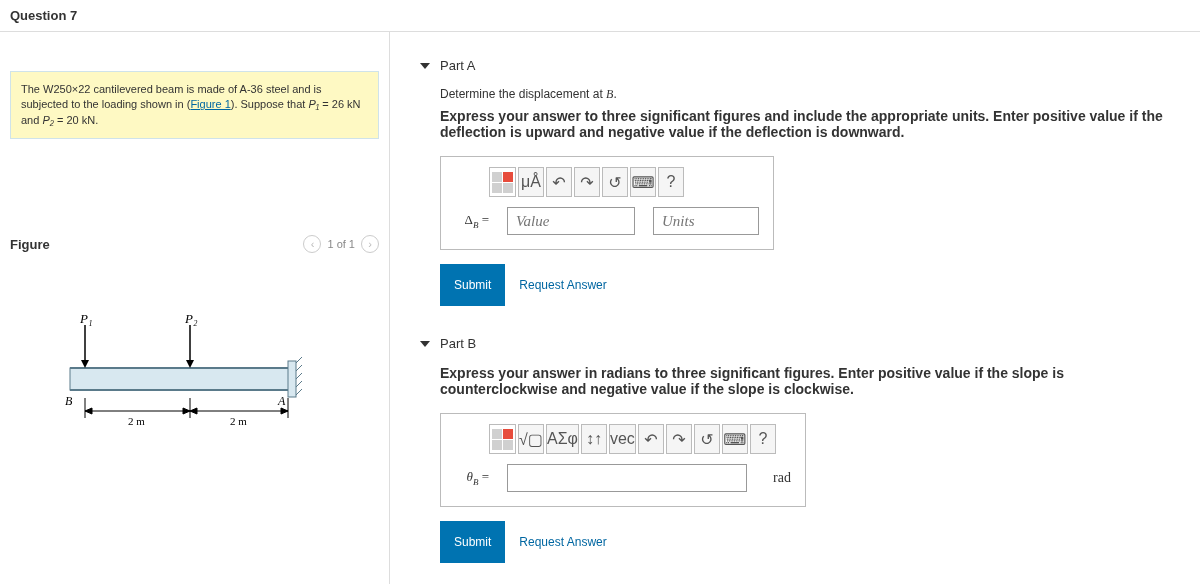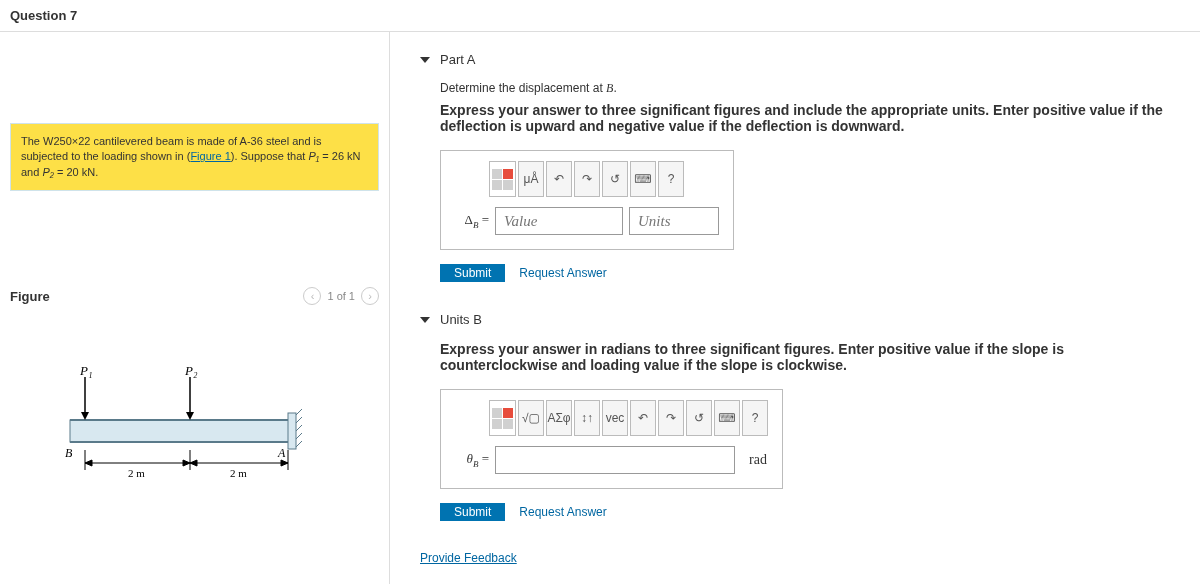--- a/index.html
+++ b/index.html
@@ -1,51 +1,51 @@
 <!DOCTYPE html>
 <html><head>
 <meta charset="utf-8">
 <style>
 *{box-sizing:border-box;margin:0;padding:0}
 body{font-family:Arial,Helvetica,sans-serif;font-size:12px;color:#333;background:#fff}
 .q-header{padding:8px 10px;font-weight:bold;font-size:13px;border-bottom:1px solid #ddd}
 .main{display:flex}
 .left{width:390px;border-right:1px solid #ddd;padding:10px;position:relative;min-height:550px}
 .right{flex:1;padding:20px 20px 20px 30px}
-.prompt-box{background:#fde047;border:1px solid #cfe3ea;padding:10px;font-size:11px;margin-top:81px;margin-bottom:20px;line-height:1.4}
+.prompt-box{background:#fef9c3;border:1px solid #cfe3ea;padding:10px;font-size:11px;margin-top:29px;margin-bottom:20px;line-height:1.4}
 .prompt-box a{color:#0066a1;text-decoration:underline}
 .fig-head{display:flex;justify-content:space-between;align-items:center;margin-top:96px;font-size:13px}
 .fig-head .ttl{font-weight:bold}
 .nav{display:flex;align-items:center;gap:6px;color:#888;font-size:11px}
 .nav .chev{border:1px solid #ccc;border-radius:50%;width:18px;height:18px;display:flex;align-items:center;justify-content:center;font-size:11px;color:#bbb}
 .figure-img{margin-top:60px;padding:0 40px}
-.part-head{display:flex;align-items:center;gap:10px;margin-bottom:14px;}
+.part-head{display:flex;align-items:center;gap:10px;margin-bottom:14px;margin-top:6px}
 .caret{width:0;height:0;border-left:5px solid transparent;border-right:5px solid transparent;border-top:6px solid #333}
 .part-title{font-size:13px}
 .part-body{padding-left:20px;margin-bottom:30px}
 .q-text{font-size:12px;margin-bottom:6px}
 .q-text i{font-family:'Times New Roman',serif;font-style:italic}
 .instr{font-weight:bold;font-size:14px;margin-bottom:16px}
 .answer-box{border:1px solid #bbb;display:inline-block;padding:10px 14px 14px 14px;margin-bottom:14px}
 .toolbar{display:flex;gap:2px;margin-bottom:10px;margin-left:34px}
-.tbtn{border:1px solid #bbb;background:#f5f5f5;min-width:26px;height:36px;display:flex;align-items:center;justify-content:center;font-size:12px;color:#555;cursor:pointer}
+.tbtn{border:1px solid #bbb;background:#f5f5f5;min-width:26px;height:30px;display:flex;align-items:center;justify-content:center;font-size:16px;color:#555;cursor:pointer}
 .tbtn.templ{background:#fff;padding:2px}
 .templ-grid{display:grid;grid-template-columns:10px 10px;grid-template-rows:10px 10px;gap:1px}
 .templ-grid div{background:#d0d0d0}
 .templ-grid .on{background:#e74c3c}
-.inrow{display:flex;align-items:center;gap:6px}
+.inrow{display:flex;align-items:center;gap:18px}
 .lbl{font-family:'Times New Roman',serif;font-size:13px;min-width:34px;text-align:right}
 .lbl sub{font-size:9px;font-style:italic}
 .vin{border:1px solid #999;height:28px;padding:0 8px;font-family:'Times New Roman',serif;font-style:italic;font-size:15px;color:#888}
 .vin.v1{width:128px}
-.vin.u1{width:90px}
+.vin.u1{width:106px}
 .vin.v2{width:240px}
 .unit-txt{font-family:'Times New Roman',serif;font-size:14px;margin-left:8px}
 .actions{display:flex;align-items:center;gap:14px}
-.submit{background:#0073b1;color:#fff;border:none;padding:2px 14px;font-size:12px;cursor:pointer}
+.submit{background:#0073b1;color:#fff;border:none;padding:14px 14px;font-size:12px;cursor:pointer}
 .req{color:#0066a1;font-size:12px;cursor:pointer}
 .feedback{color:#0066a1;text-decoration:underline;font-size:12px;cursor:pointer;margin-left:0}
 svg text{font-family:'Times New Roman',serif}
 </style>
 </head>
 <body>
 
 <div class="q-header">Question 7</div>
 
 <div class="main">
@@ -136,24 +136,24 @@
         </div>
       </div>
       <div class="actions">
         <button class="submit">Submit</button>
         <span class="req">Request Answer</span>
       </div>
     </div>
 
     <div class="part-head">
       <span class="caret"></span>
-      <span class="part-title">Units B</span>
+      <span class="part-title">Part B</span>
     </div>
     <div class="part-body">
-      <div class="instr">Express your answer in radians to three significant figures. Enter positive value if the slope is counterclockwise and loading value if the slope is clockwise.</div>
+      <div class="instr">Express your answer in radians to three significant figures. Enter positive value if the slope is counterclockwise and negative value if the slope is clockwise.</div>
       <div class="answer-box">
         <div class="toolbar">
           <div class="tbtn templ">
               <div class="templ-grid">
                 <div></div>
                 <div class="on"></div>
                 <div></div>
                 <div></div>
               </div>
             </div>

